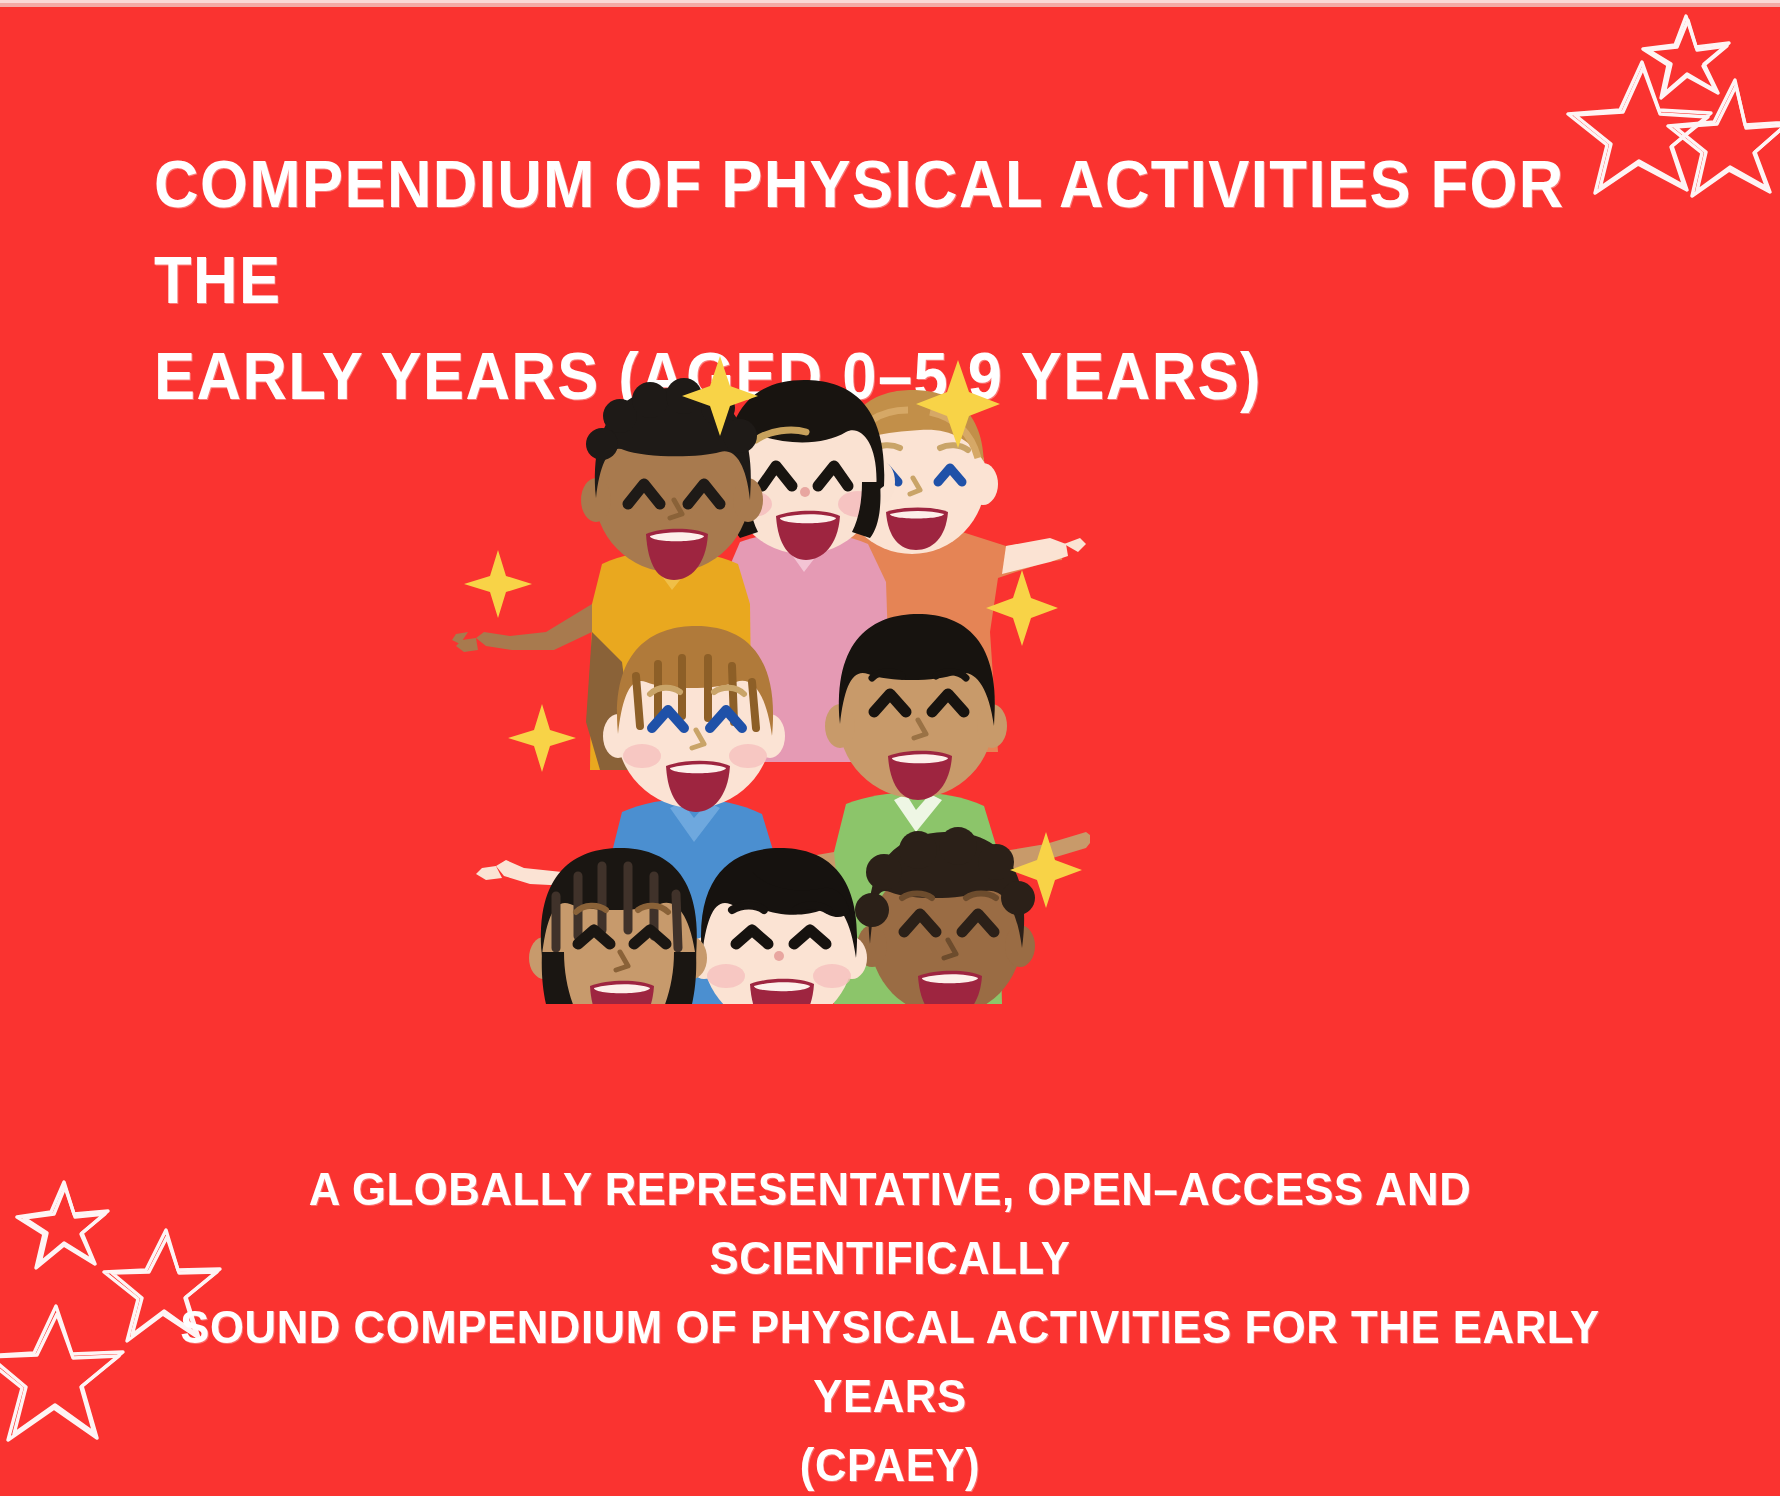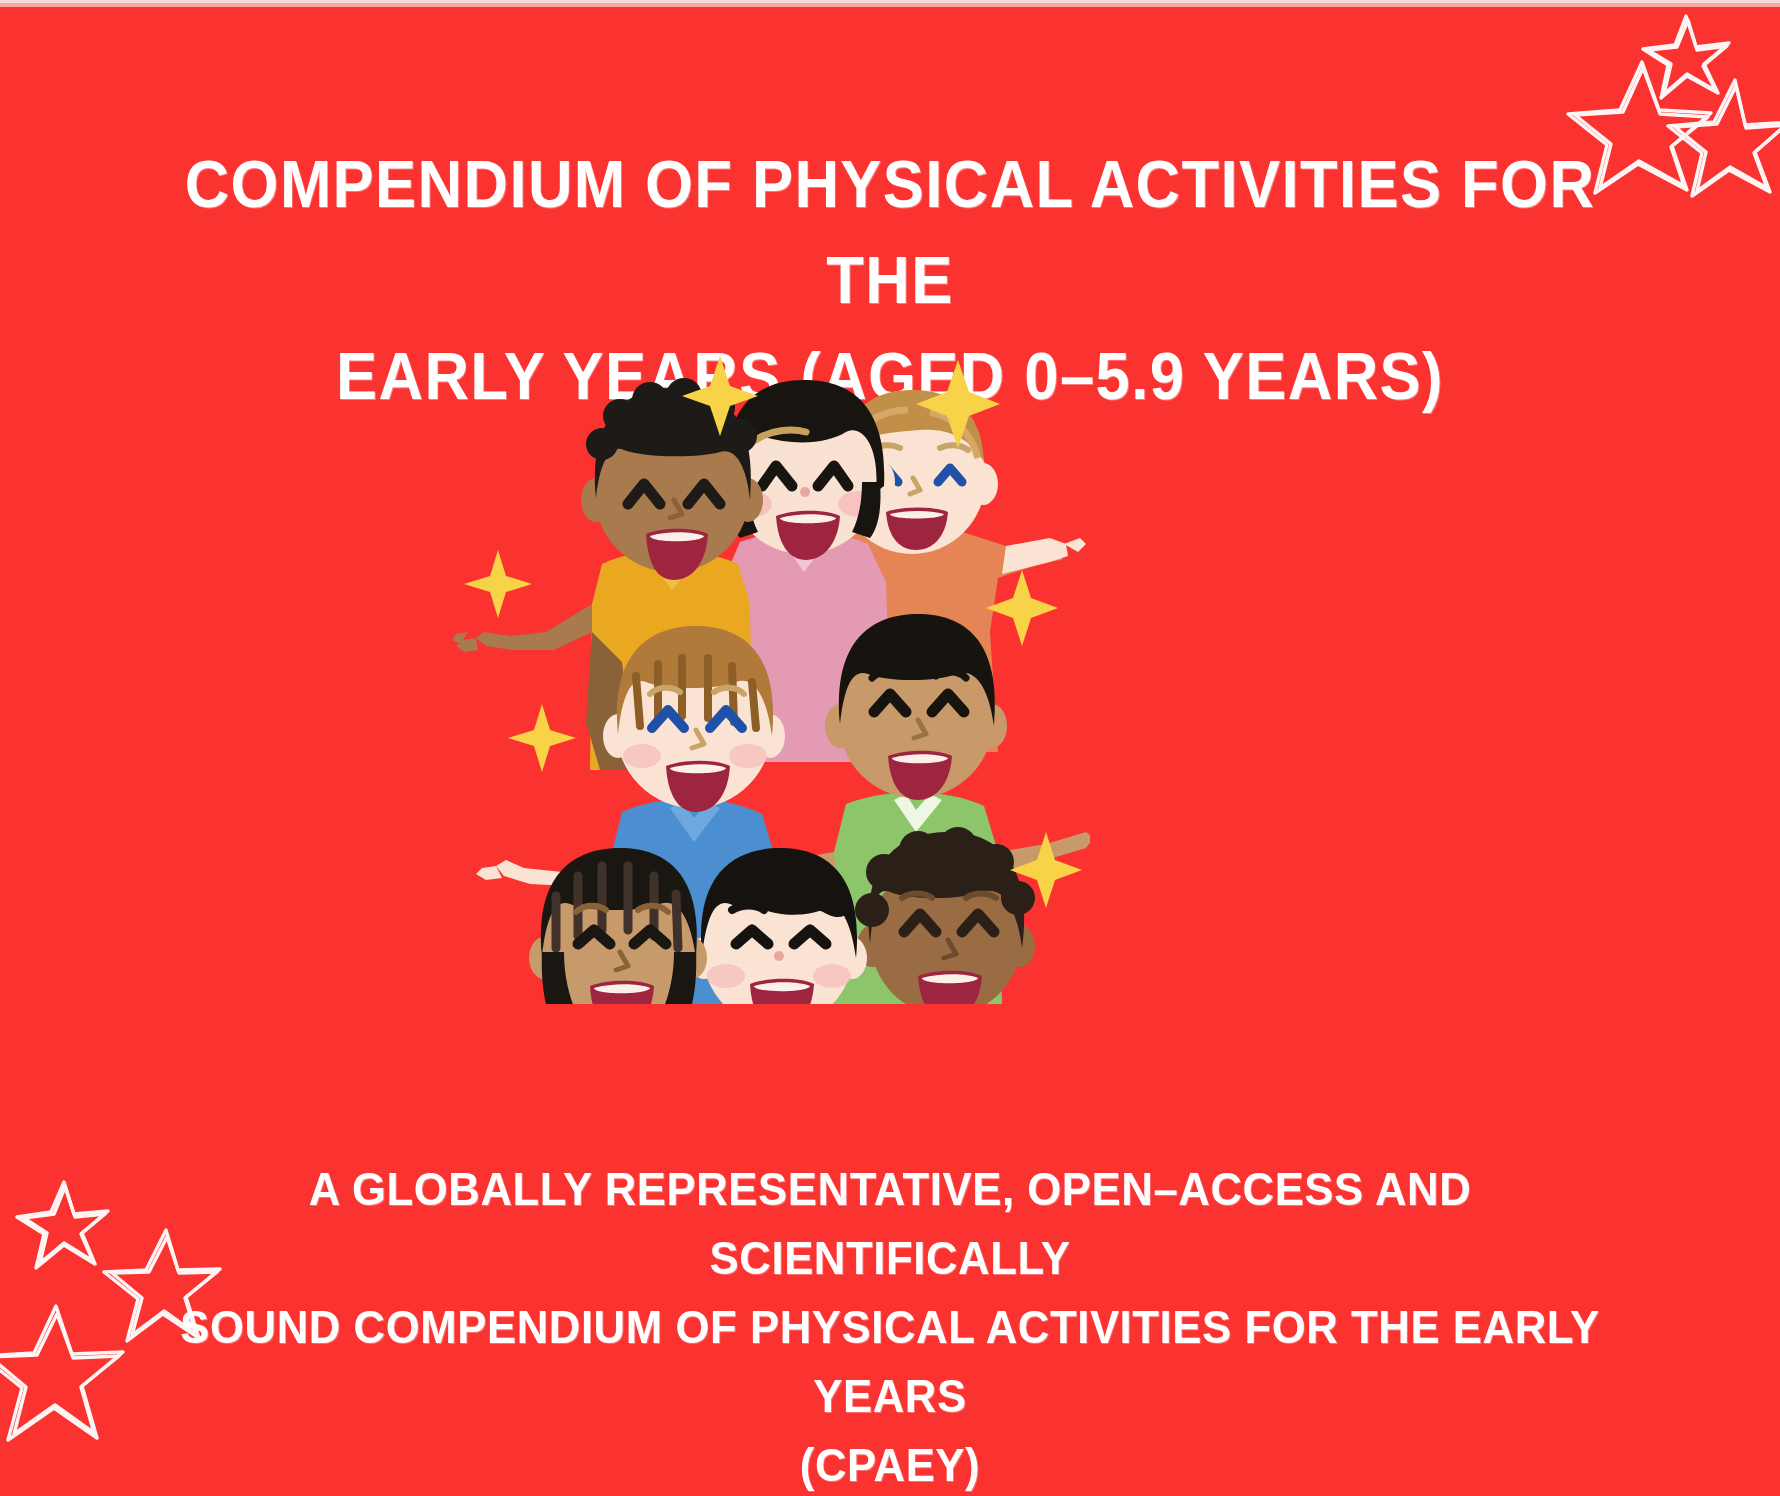--- a/index.html
+++ b/index.html
@@ -31,21 +31,21 @@
     background: #ffffff;
     opacity: .55;
   }
 
   
   .title-block {
     position: absolute;
     top: 136px;
     left: 90px;
     width: 1600px;
-    text-align: center;
+    text-align: left;
   }
   .title-line {
     display: block;
     color: #ffffff;
     font-family: "Liberation Sans", sans-serif;
     font-weight: bold;
     font-size: 67px;
     line-height: 96px;
     letter-spacing: 1.5px;
     text-transform: uppercase;

